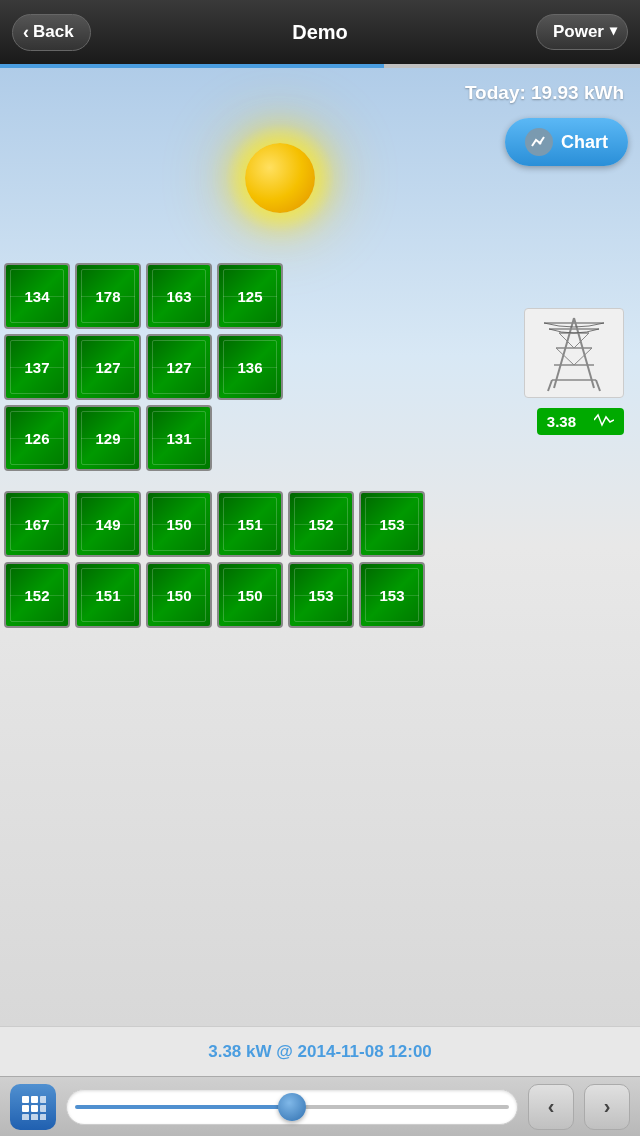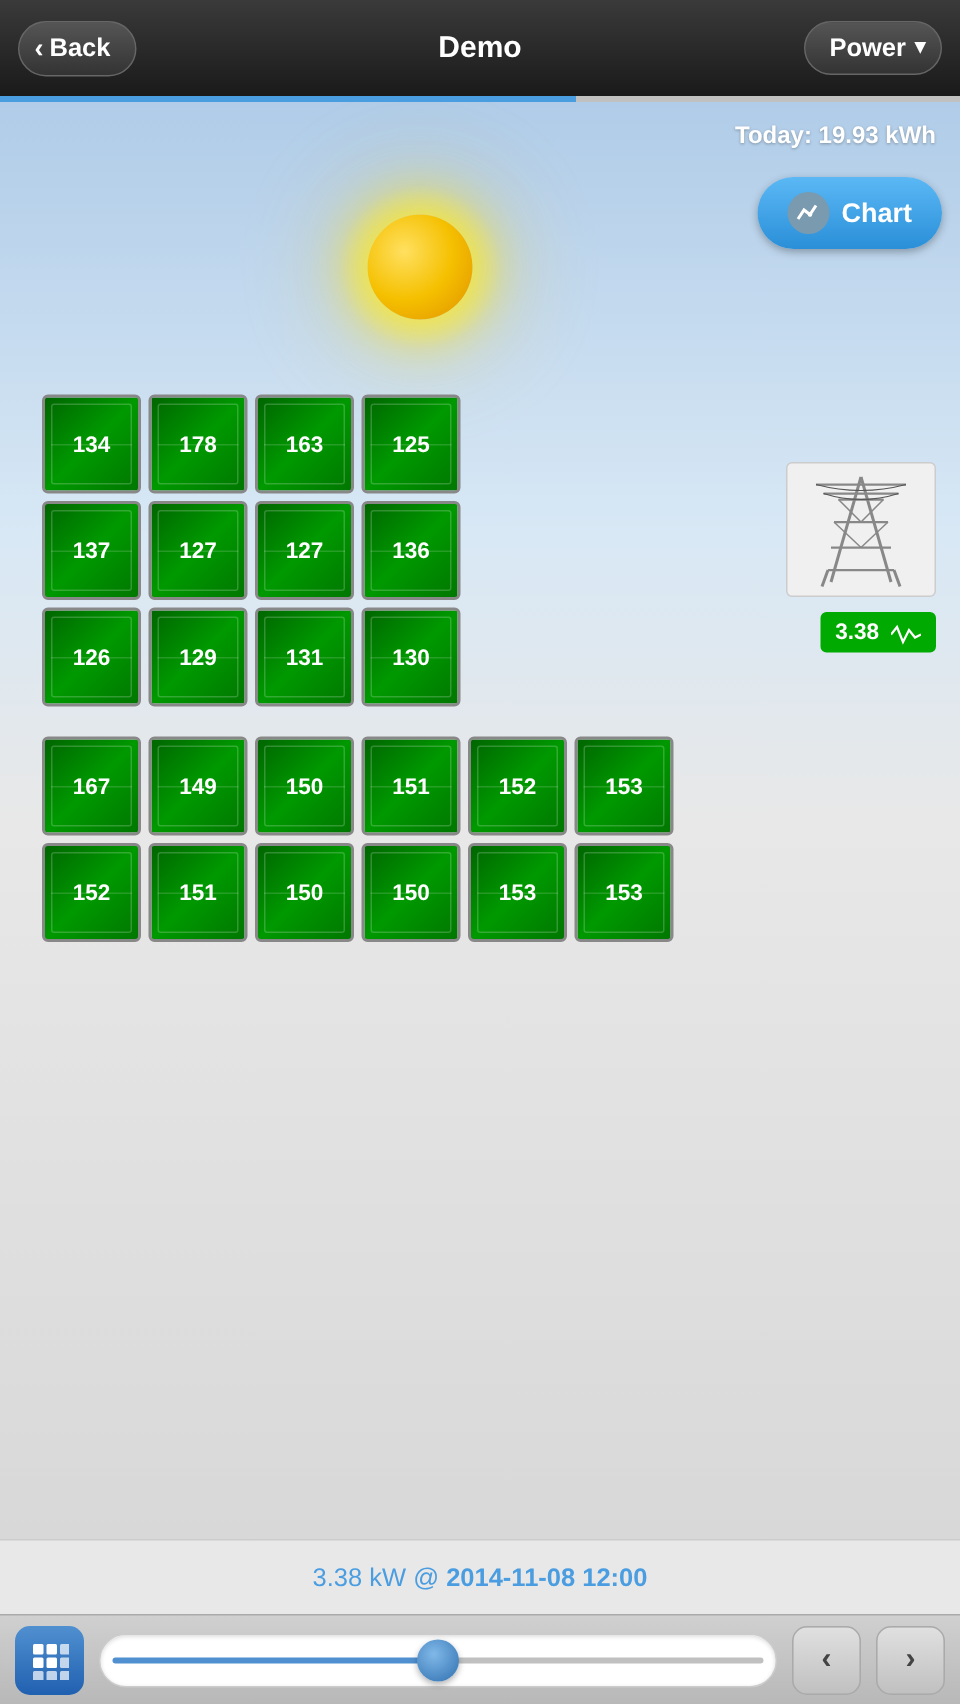--- a/index.html
+++ b/index.html
@@ -93,21 +93,21 @@
       position: relative;
       overflow: hidden;
     }
 
     
     #today-label {
       position: absolute;
       top: 14px;
       right: 16px;
       color: white;
-      font-size: 16px;
+      font-size: 19px;
       font-weight: 700;
       text-shadow: 0 1px 2px rgba(0,0,0,0.3);
     }
 
     
     #chart-btn {
       position: absolute;
       top: 50px;
       right: 12px;
       background: linear-gradient(to bottom, #5bb8f5, #2a8fd8);
@@ -193,29 +193,29 @@
       position: absolute;
       top: 340px;
       right: 16px;
       background: #00aa00;
       color: white;
       font-size: 15px;
       font-weight: 700;
       padding: 5px 10px;
       border-radius: 4px;
       display: flex;
-      align-items: flex-end;
-      gap: 8px;
+      align-items: flex-start;
+      gap: 18px;
     }
 
     
     #panels-container {
       position: absolute;
       top: 195px;
-      left: 28px;
+      left: 4px;
       text-align: right;
     }
 
     .panel-row {
       display: flex;
       gap: 5px;
       margin-bottom: 5px;
     }
 
     .solar-panel {
@@ -270,21 +270,21 @@
       height: 50px;
       display: flex;
       align-items: center;
       justify-content: center;
       border-top: 1px solid #ccc;
     }
 
     #status-text {
       font-size: 17px;
       color: #4a9de0;
-      font-weight: 400;
+      font-weight: 700;
     }
 
     
     #toolbar {
       position: absolute;
       bottom: 0;
       width: 100%;
       height: 60px;
       background: linear-gradient(to bottom, #d0d0d0, #b8b8b8);
       border-top: 1px solid #aaa;
@@ -445,21 +445,20 @@
         <div class="panel-row">
           <div class="solar-panel">137</div>
           <div class="solar-panel">127</div>
           <div class="solar-panel">127</div>
           <div class="solar-panel">136</div>
         </div>
         <div class="panel-row">
           <div class="solar-panel">126</div>
           <div class="solar-panel">129</div>
           <div class="solar-panel">131</div>
-          <div class="solar-panel">130</div>
         </div>
       </div>
 
     <div id="bottom-panel-group" class="panel-group-gap">
     <div class="panel-row">
           <div class="solar-panel">167</div>
           <div class="solar-panel">149</div>
           <div class="solar-panel">150</div>
           <div class="solar-panel">151</div>
           <div class="solar-panel">152</div>

